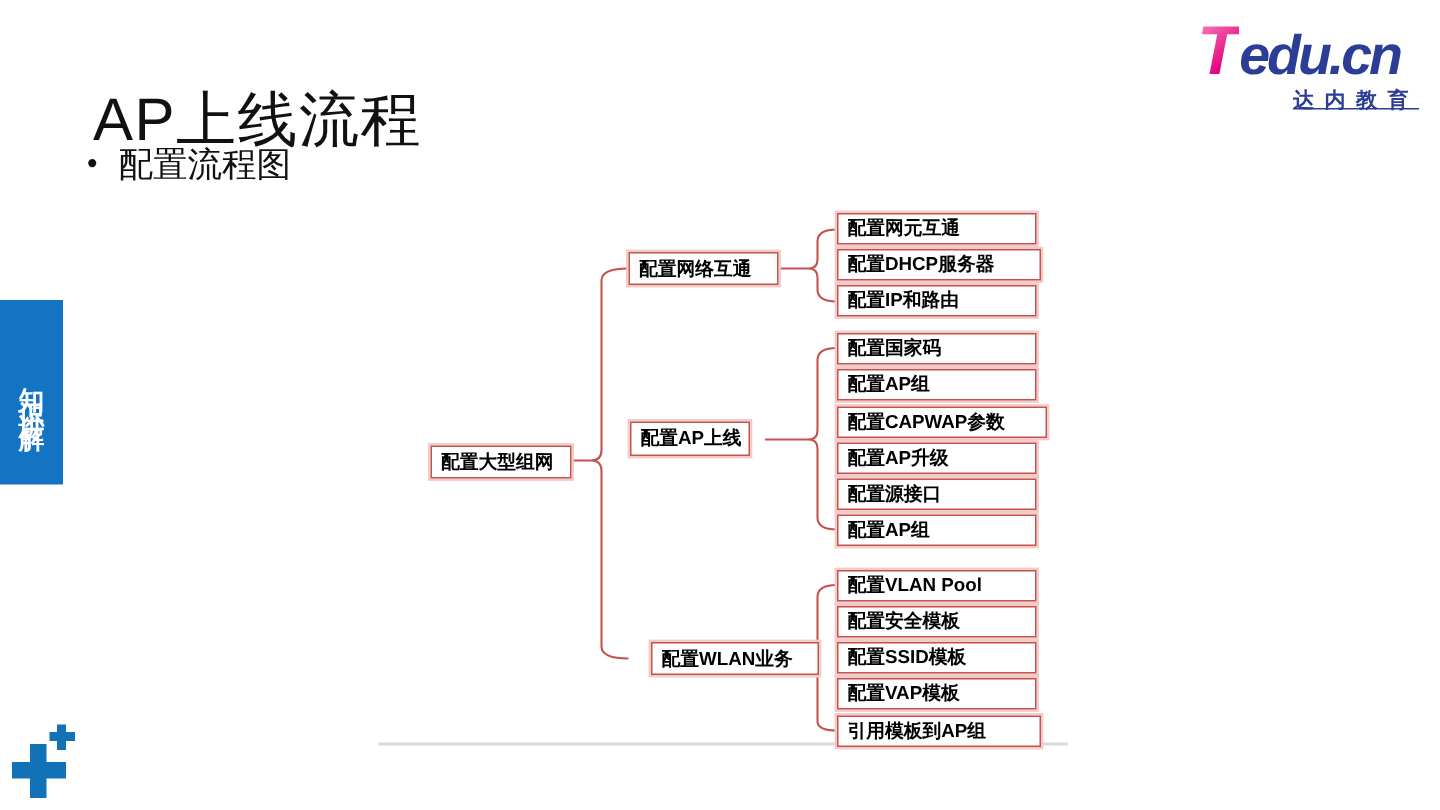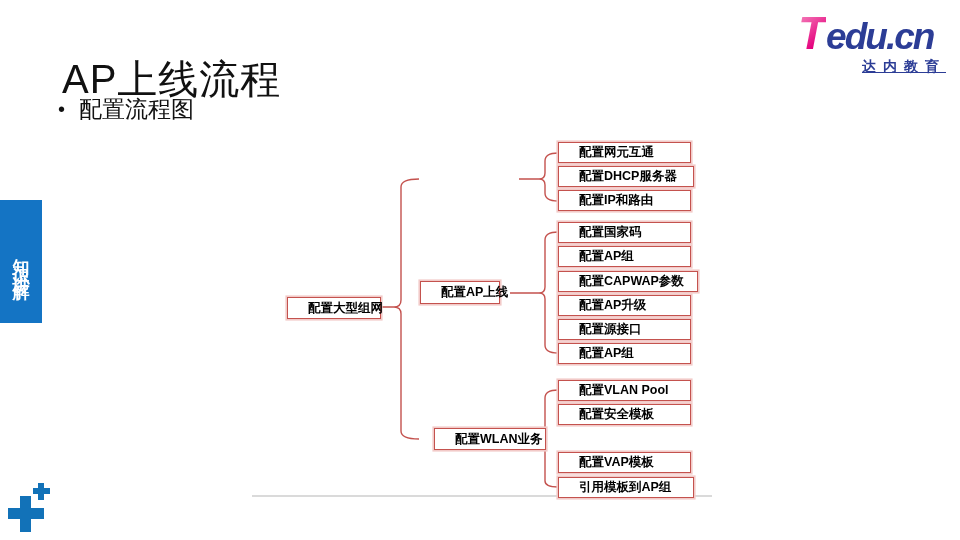--- a/index.html
+++ b/index.html
@@ -76,21 +76,21 @@
   .flow-layer { position: absolute; left: 0; top: 0; width: 960px; height: 540px; }
   .flow-svg { position: absolute; left: 0; top: 0; width: 960px; height: 540px; }
   .node {
     position: absolute;
     background: #ffffff;
     border: 1.4px solid #c4524e;
     box-shadow: 0 0 0 1.6px #f2cac8;
     color: #000000;
     font-size: 12.5px; font-weight: bold;
     display: flex; align-items: center;
-    padding-left: 20px; white-space: nowrap;
+    padding-left: 6px; white-space: nowrap;
   }
 </style>
 </head>
 <body>
 
 <div class="slide-title">AP上线流程</div>
 <div class="bullet-row">
   <span class="bullet-marker">•</span>
   <span>配置流程图</span>
 </div>
@@ -114,32 +114,34 @@
   <svg class="flow-svg" viewBox="0 0 960 540">
     <path d="M381,307 L394,307 M419,179 Q401,179 401,187 L401,300 Q401,307 394,307 Q401,307 401,314 L401,431 Q401,439 419,439" fill="none" stroke="#c4524e" stroke-width="1.4"></path>
     <path d="M519,179 L539,179 M558,153 Q545,153 545,161 L545,173 Q545,179 539,179 Q545,179 545,185 L545,193 Q545,201 558,201" fill="none" stroke="#c4524e" stroke-width="1.4"></path>
     <path d="M510,293 L539,293 M558,232 Q545,232 545,240 L545,287 Q545,293 539,293 Q545,293 545,299 L545,345 Q545,353 558,353" fill="none" stroke="#c4524e" stroke-width="1.4"></path>
     <path d="M530,439 L539,439 M558,390 Q545,390 545,398 L545,433 Q545,439 539,439 Q545,439 545,445 L545,481 Q545,487 558,487" fill="none" stroke="#c4524e" stroke-width="1.4"></path>
     <path d="M252,496 L712,496" fill="none" stroke="#dadada" stroke-width="2"></path>
   </svg>
 
   <div class="node" style="left:287px; top:297px; width:94px; height:22px;">配置大型组网</div>
 
+  <div class="node" style="left:419px; top:168px; width:100px; height:22px;">配置网络互通</div>
   <div class="node" style="left:420px; top:281px; width:80px; height:23px;">配置AP上线</div>
   <div class="node" style="left:434px; top:428px; width:112px; height:22px;">配置WLAN业务</div>
 
   <div class="node" style="left:558px; top:142px; width:133px; height:21px;">配置网元互通</div>
   <div class="node" style="left:558px; top:166px; width:136px; height:21px;">配置DHCP服务器</div>
   <div class="node" style="left:558px; top:190px; width:133px; height:21px;">配置IP和路由</div>
 
   <div class="node" style="left:558px; top:222px; width:133px; height:21px;">配置国家码</div>
   <div class="node" style="left:558px; top:246px; width:133px; height:21px;">配置AP组</div>
   <div class="node" style="left:558px; top:271px; width:140px; height:21px;">配置CAPWAP参数</div>
   <div class="node" style="left:558px; top:295px; width:133px; height:21px;">配置AP升级</div>
   <div class="node" style="left:558px; top:319px; width:133px; height:21px;">配置源接口</div>
   <div class="node" style="left:558px; top:343px; width:133px; height:21px;">配置AP组</div>
 
   <div class="node" style="left:558px; top:380px; width:133px; height:21px;">配置VLAN Pool</div>
   <div class="node" style="left:558px; top:404px; width:133px; height:21px;">配置安全模板</div>
+  <div class="node" style="left:558px; top:428px; width:133px; height:21px;">配置SSID模板</div>
   <div class="node" style="left:558px; top:452px; width:133px; height:21px;">配置VAP模板</div>
   <div class="node" style="left:558px; top:477px; width:136px; height:21px;">引用模板到AP组</div>
 
 </div>
 
 </body></html>

